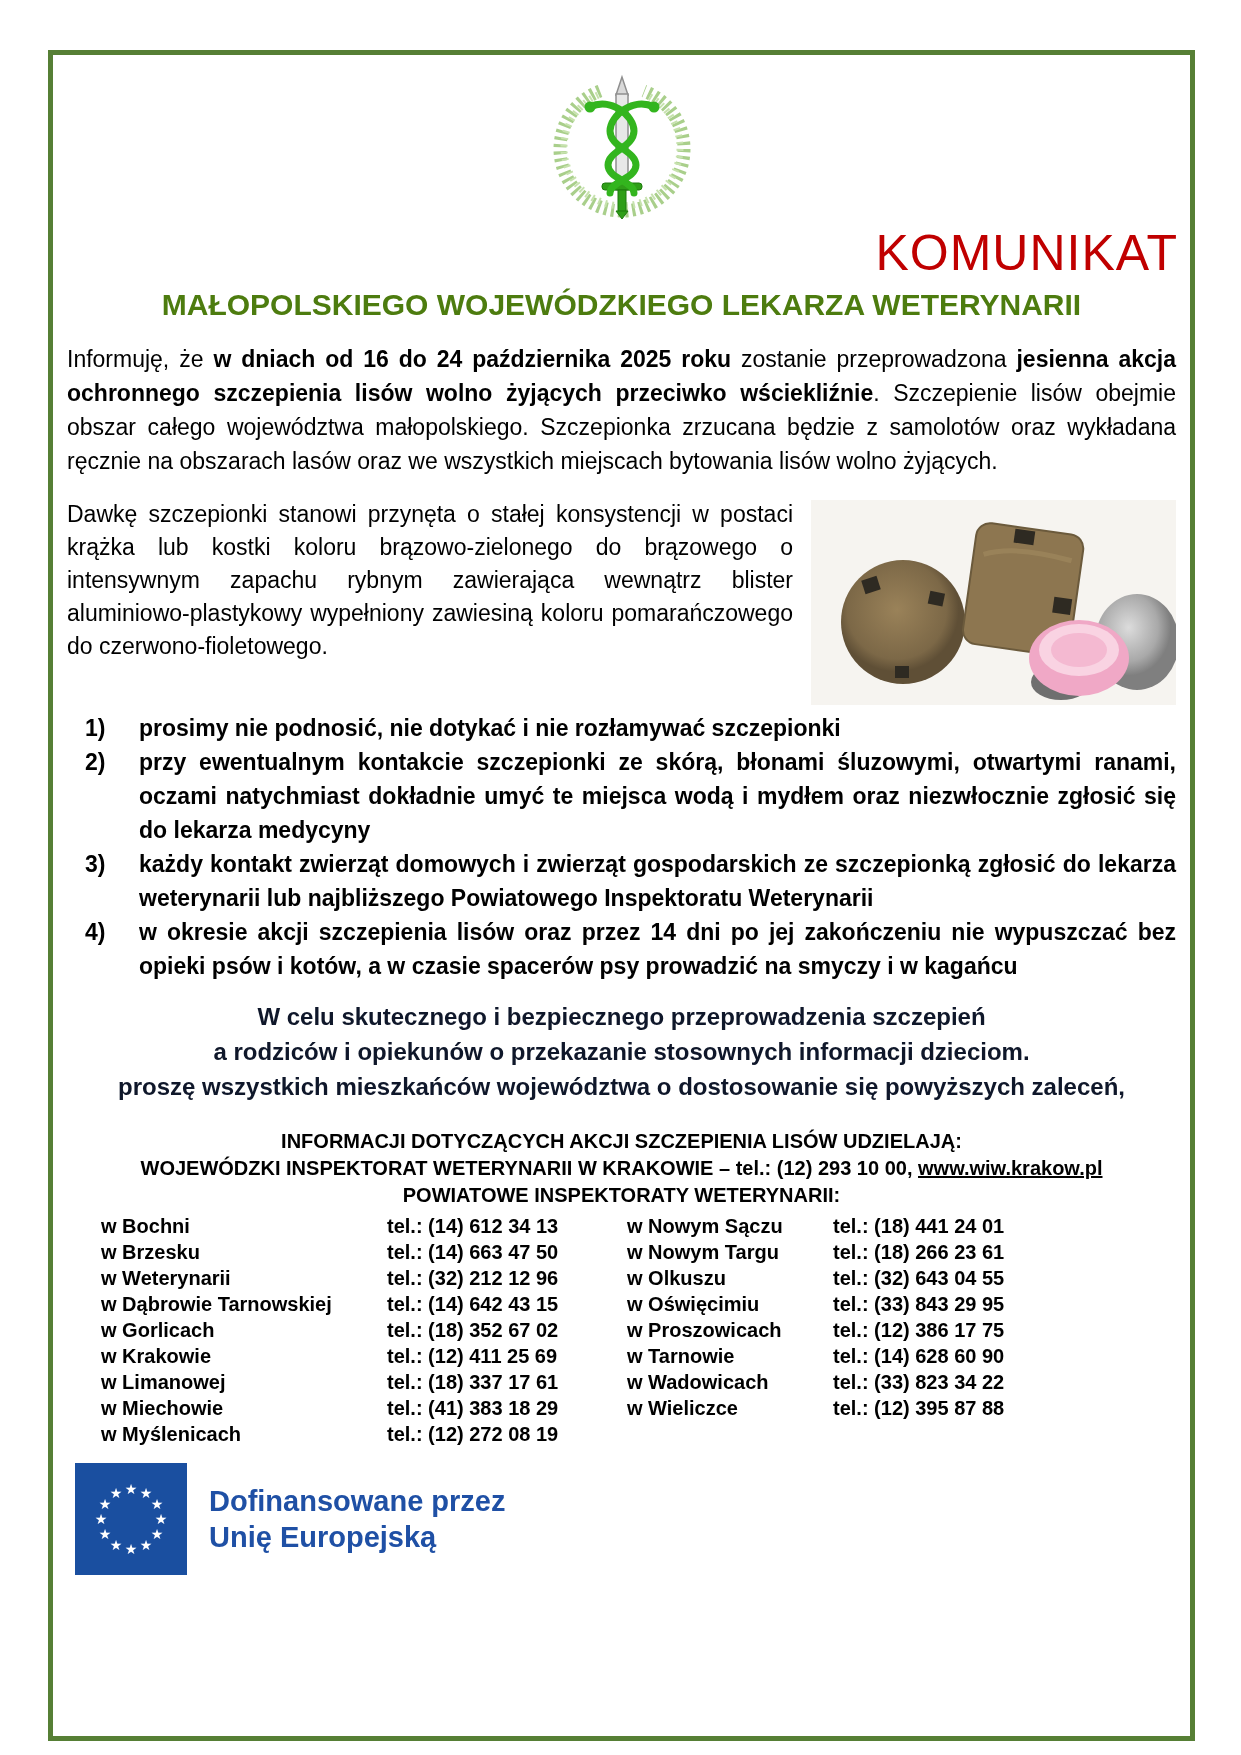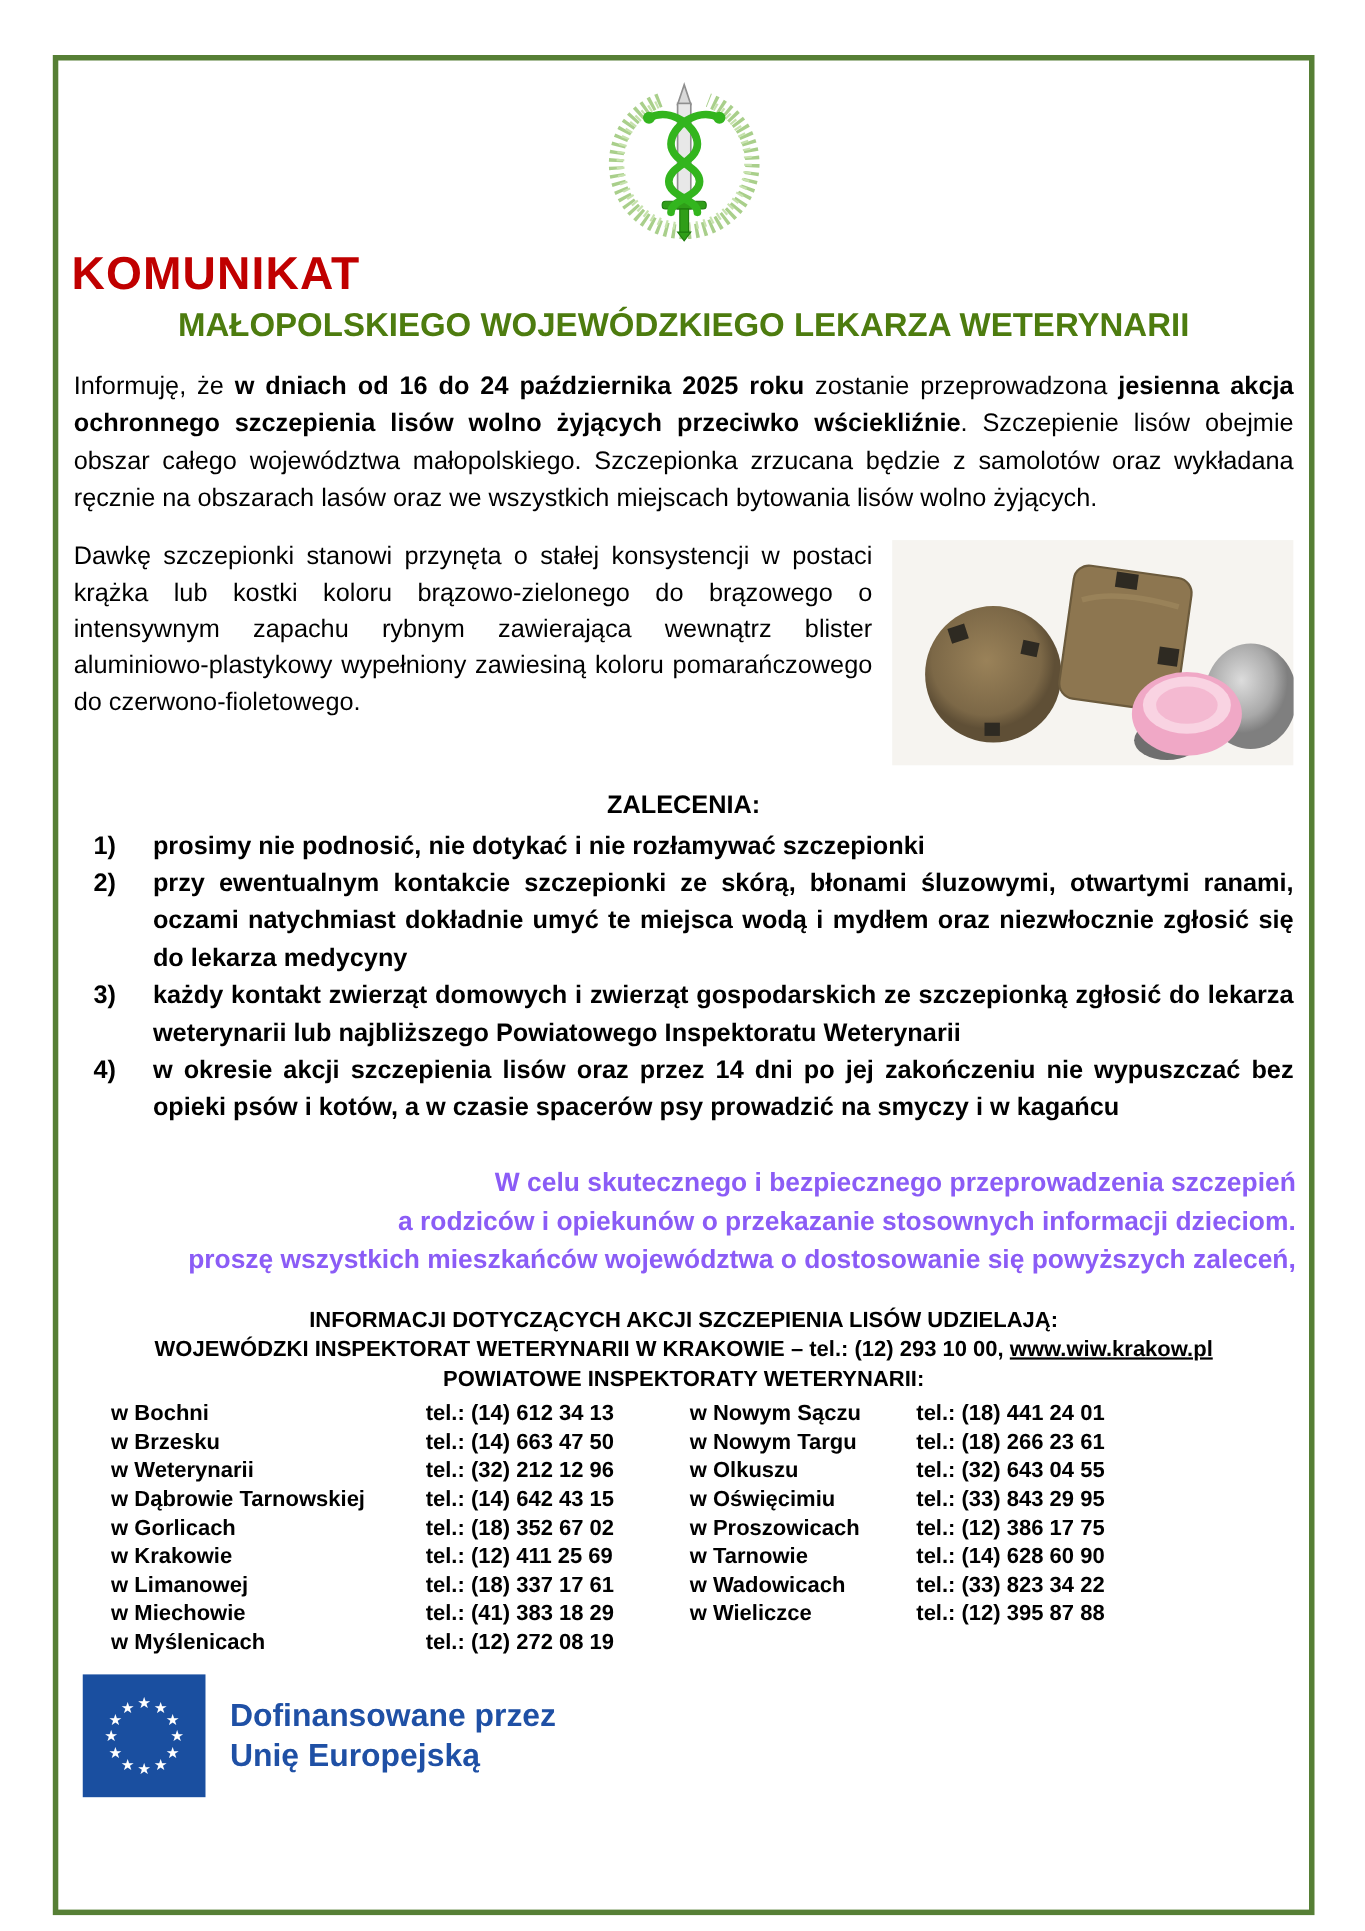--- a/index.html
+++ b/index.html
@@ -8,22 +8,22 @@
     font-family:"Liberation Sans","DejaVu Sans",sans-serif;color:#000;
     -webkit-font-smoothing:antialiased;
   }
   .frame{
     position:absolute;left:48px;top:50px;right:46px;bottom:14px;
     border:5px solid #567f35;background:#fff;
     padding:0 12px;box-sizing:border-box;overflow:hidden;
   }
   .logo-wrap{margin-top:16px;display:flex;justify-content:center;}
   .title{
-    margin-top:6px;font-size:42px;font-weight:bold;color:#c00000;
-    text-align:left;line-height:1.05;letter-spacing:1px;
+    margin-top:6px;font-size:50px;font-weight:normal;color:#c00000;
+    text-align:right;line-height:1.05;letter-spacing:1px;
   }
   .subtitle{
     margin-top:10px;font-size:30px;font-weight:bold;color:#4d7c0f;
     text-align:center;line-height:1.0;letter-spacing:0px;
   }
   .para{
     margin:22px 2px 0 2px;font-size:23px;line-height:34px;text-align:justify;
   }
   .bold{font-weight:bold;}
   .bait-row{
@@ -34,21 +34,21 @@
   .zalecenia-h{margin-top:22px;font-size:23px;font-weight:bold;text-align:center;}
   .rec-list{margin:6px 0 0 0;}
   .rec-item{
     display:grid;grid-template-columns:36px 1fr;column-gap:18px;
     margin-left:20px;margin-right:2px;
     font-size:23px;font-weight:bold;line-height:34px;
   }
   .rec-num{text-align:left;}
   .rec-text{text-align:justify;}
   .appeal{
-    margin-top:35px;text-align:right;color:#8b5cf6;font-weight:bold;
+    margin-top:16px;text-align:center;color:#0f172a;font-weight:bold;
     font-size:24px;line-height:35px;
   }
   .info-block{margin-top:24px;text-align:center;font-weight:bold;font-size:20px;line-height:27px;}
   .weblink{color:#000000;text-decoration:underline;cursor:pointer;}
   .contact-grid{
     margin:4px 0 0 36px;
     display:grid;grid-template-columns:286px 240px 206px auto;
     font-size:20px;font-weight:bold;line-height:26px;
   }
   .contact-grid .cell{white-space:nowrap;}
@@ -121,21 +121,20 @@
       <ellipse cx="326" cy="142" rx="42" ry="48" fill="url(#foil)"></ellipse>
 
       <ellipse cx="250" cy="182" rx="30" ry="18" fill="#6f6f6f"></ellipse>
 
       <ellipse cx="268" cy="158" rx="50" ry="38" fill="#f0a8c6"></ellipse>
       <ellipse cx="268" cy="150" rx="40" ry="26" fill="#f9d3e2"></ellipse>
       <ellipse cx="268" cy="150" rx="28" ry="17" fill="#f4b9d1"></ellipse>
     </svg>
   </div>
 
-  <div class="zalecenia-h">ZALECENIA:</div>
   <div class="rec-list">
     <div class="rec-item">
       <span class="rec-num">1)</span>
       <span class="rec-text">prosimy nie podnosić, nie dotykać i nie rozłamywać szczepionki</span>
     </div>
     <div class="rec-item">
       <span class="rec-num">2)</span>
       <span class="rec-text">przy ewentualnym kontakcie szczepionki ze skórą, błonami śluzowymi, otwartymi ranami, oczami natychmiast dokładnie umyć te miejsca wodą i mydłem oraz niezwłocznie zgłosić się do lekarza medycyny</span>
     </div>
     <div class="rec-item">

